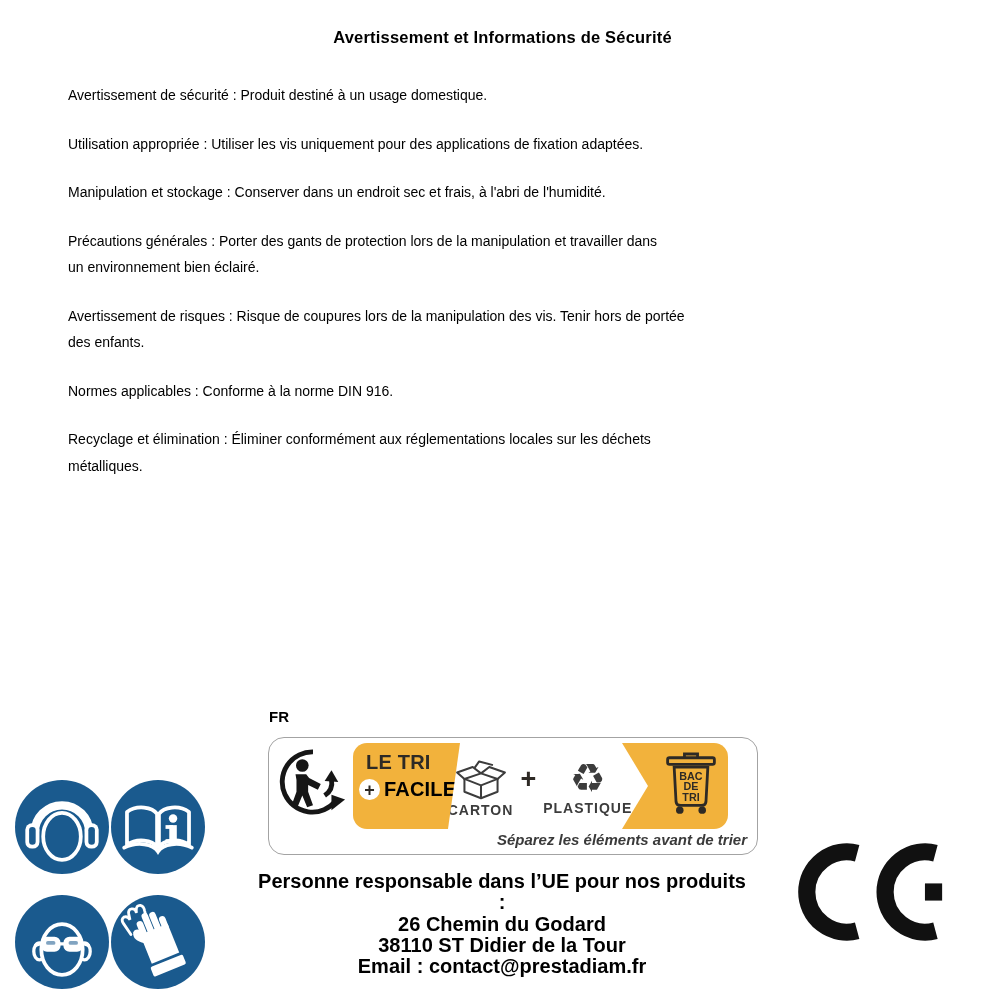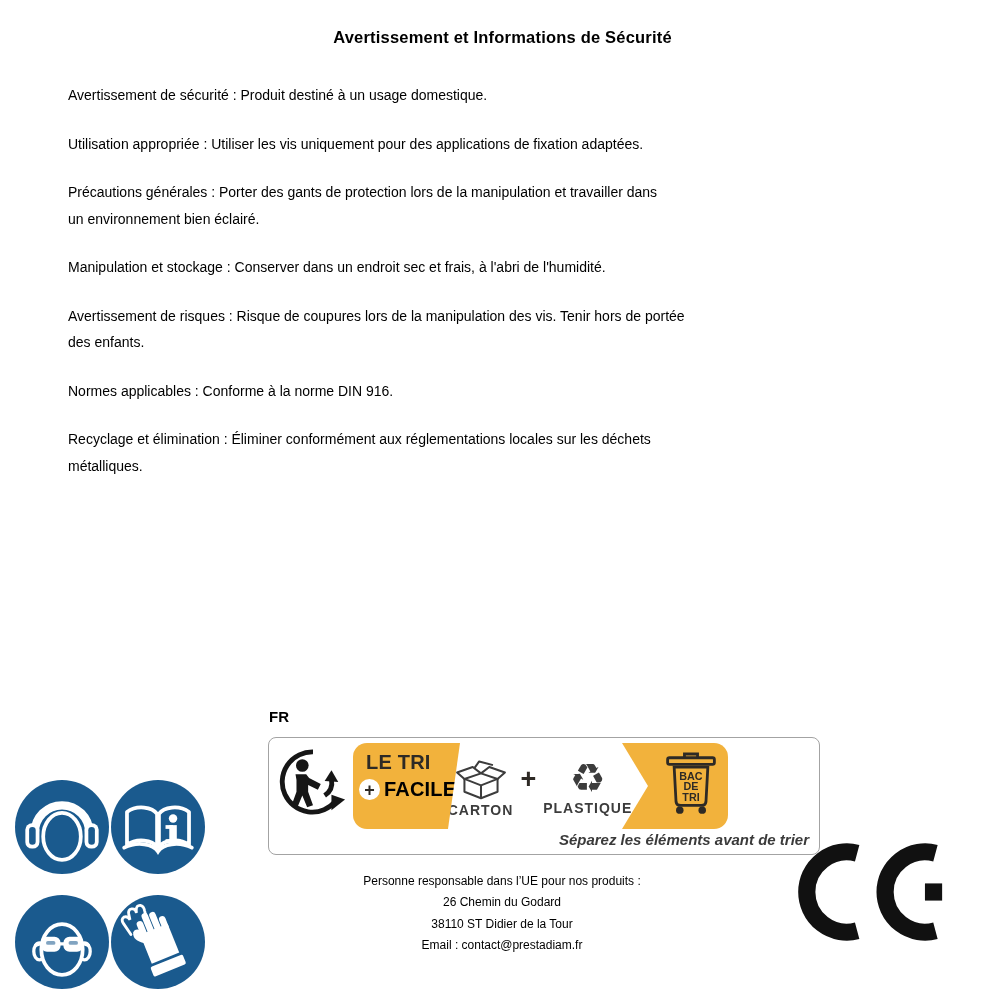--- a/index.html
+++ b/index.html
@@ -8,59 +8,59 @@
   
   .doc-title{position:absolute;top:28px;left:0;width:100%;text-align:center;
              font-size:16.5px;font-weight:bold;letter-spacing:.2px;}
   
   .body-text{position:absolute;left:68px;top:82px;width:912px;}
   .body-text p{margin:0 0 22px 0;font-size:14px;line-height:26.5px;white-space:pre-line;}
   
   .picto{position:absolute;width:94px;height:94px;}
   
   .fr-tag{position:absolute;left:269px;top:708px;font-size:15px;font-weight:800;}
-  .tri-label{position:absolute;left:268px;top:737px;width:552px;height:118px;background:#fff;
-             border:1.5px solid #a3a3a3;border-radius:8px;box-sizing:border-box;}
+  .tri-label{position:absolute;left:268px;top:737px;width:490px;height:118px;background:#fff;
+             border:1.5px solid #a3a3a3;border-radius:16px;box-sizing:border-box;}
   .triman{position:absolute;left:10px;top:7px;}
   .tri-band{position:absolute;left:84px;top:5px;width:375px;height:86px;background:#f2b23c;border-radius:14px;}
   .letri{position:absolute;left:13px;top:8px;font-size:20px;line-height:22px;font-weight:800;
          color:#2e2a25;letter-spacing:.2px;}
   .plusrow{position:absolute;left:6px;top:35px;display:flex;align-items:center;}
   .pluscircle{width:21px;height:21px;border-radius:50%;background:#fff;color:#2e2a25;
               font-size:18px;font-weight:800;display:flex;align-items:center;justify-content:center;line-height:1;}
   .facile{margin-left:4px;font-size:20px;font-weight:800;color:#000000;letter-spacing:.2px;}
   .mat-panel{position:absolute;left:95px;top:0;width:200px;height:86px;background:#fff;
              clip-path:polygon(6% 0,87% 0,100% 50%,87% 100%,0 100%);
              display:flex;align-items:center;justify-content:center;gap:7px;
              padding:0 24px 0 8px;box-sizing:border-box;}
   .material{display:flex;flex-direction:column;align-items:center;}
   .mat-caption{font-size:14px;font-weight:700;color:#3c3c3c;letter-spacing:1px;margin-top:1px;}
   .mat-plus{font-size:27px;font-weight:800;color:#2e2a25;margin-top:-14px;}
   .recycle-glyph{font-size:40px;line-height:42px;color:#3c3c3c;font-family:"DejaVu Sans",sans-serif;}
   .bin{position:absolute;right:8px;top:7px;}
   .tagline{position:absolute;right:10px;top:93px;font-size:15px;font-style:italic;font-weight:bold;color:#3a3a3a;}
   
   .responsible{position:absolute;left:252px;top:871px;width:500px;text-align:center;
-               font-size:12px;font-weight:normal;line-height:21.3px;}
+               font-size:20px;font-weight:bold;line-height:21.3px;}
   
   .ce-mark{position:absolute;left:797px;top:842px;}
 </style>
 </head>
 <body>
 
 <div class="canvas">
 
   <div class="doc-title">Avertissement et Informations de Sécurité</div>
 
   <div class="body-text">
     <p>Avertissement de sécurité : Produit destiné à un usage domestique.</p>
     <p>Utilisation appropriée : Utiliser les vis uniquement pour des applications de fixation adaptées.</p>
+    <p>Manipulation et stockage : Conserver dans un endroit sec et frais, à l'abri de l'humidité.</p>
     <p>Précautions générales : Porter des gants de protection lors de la manipulation et travailler dans
 un environnement bien éclairé.</p>
-    <p>Manipulation et stockage : Conserver dans un endroit sec et frais, à l'abri de l'humidité.</p>
     <p>Avertissement de risques : Risque de coupures lors de la manipulation des vis. Tenir hors de portée
 des enfants.</p>
     <p>Normes applicables : Conforme à la norme DIN 916.</p>
     <p>Recyclage et élimination : Éliminer conformément aux réglementations locales sur les déchets
 métalliques.</p>
   </div>
 
   <div class="picto" style="left:15px;top:780px;">
     <svg viewBox="0 0 100 100" width="94" height="94">
       <circle cx="50" cy="50" r="50" fill="#1a5a8e"></circle>

